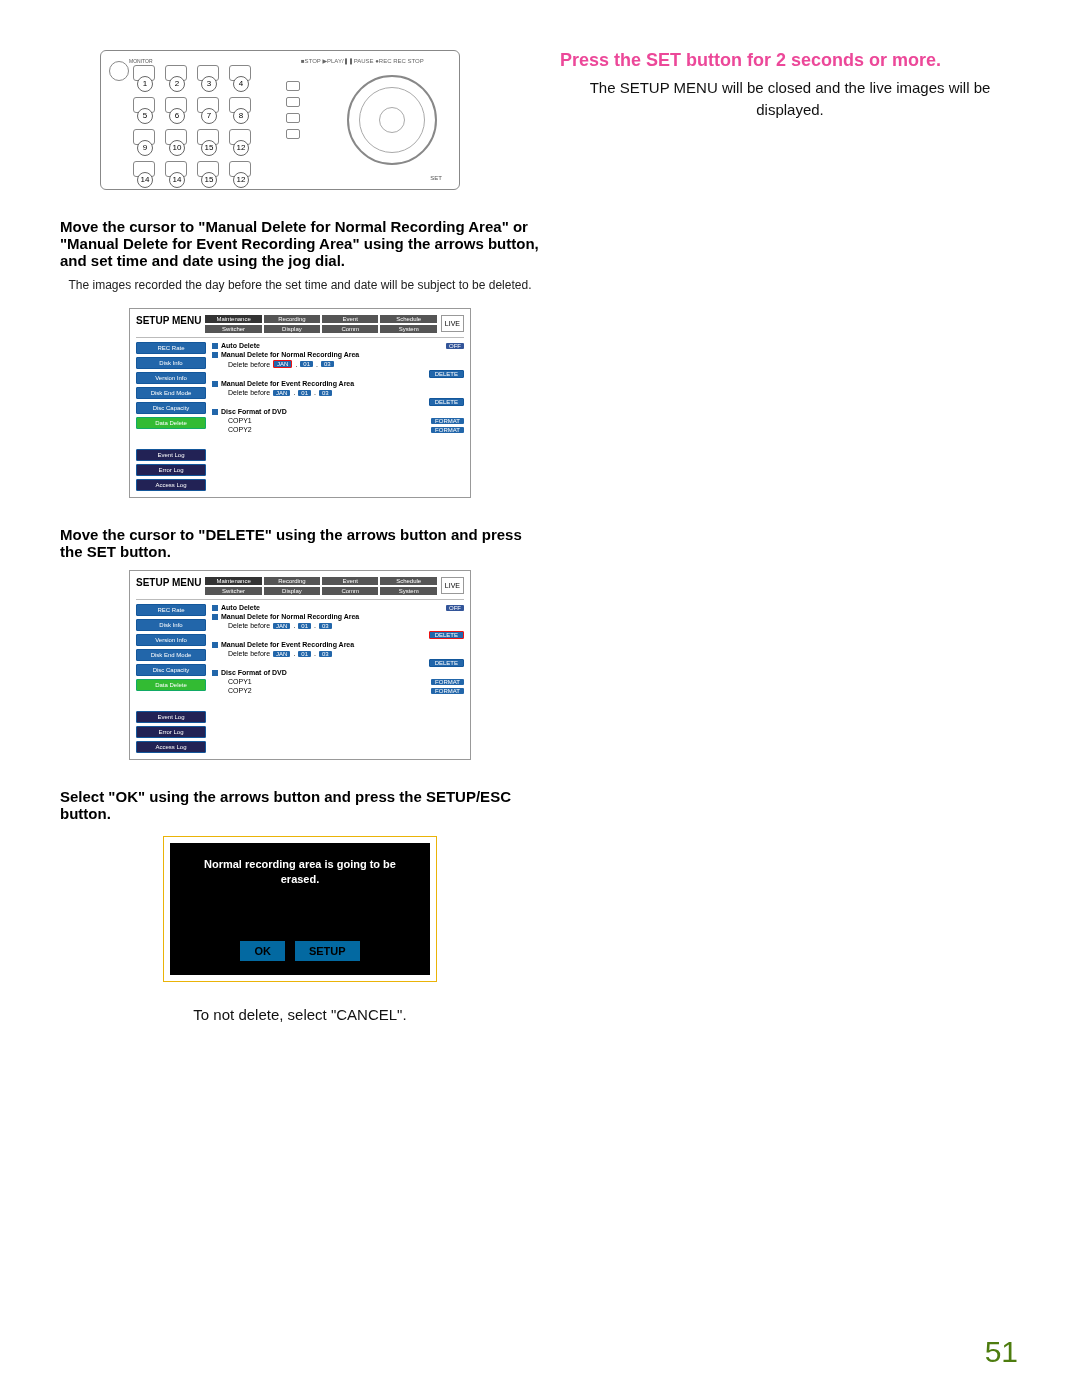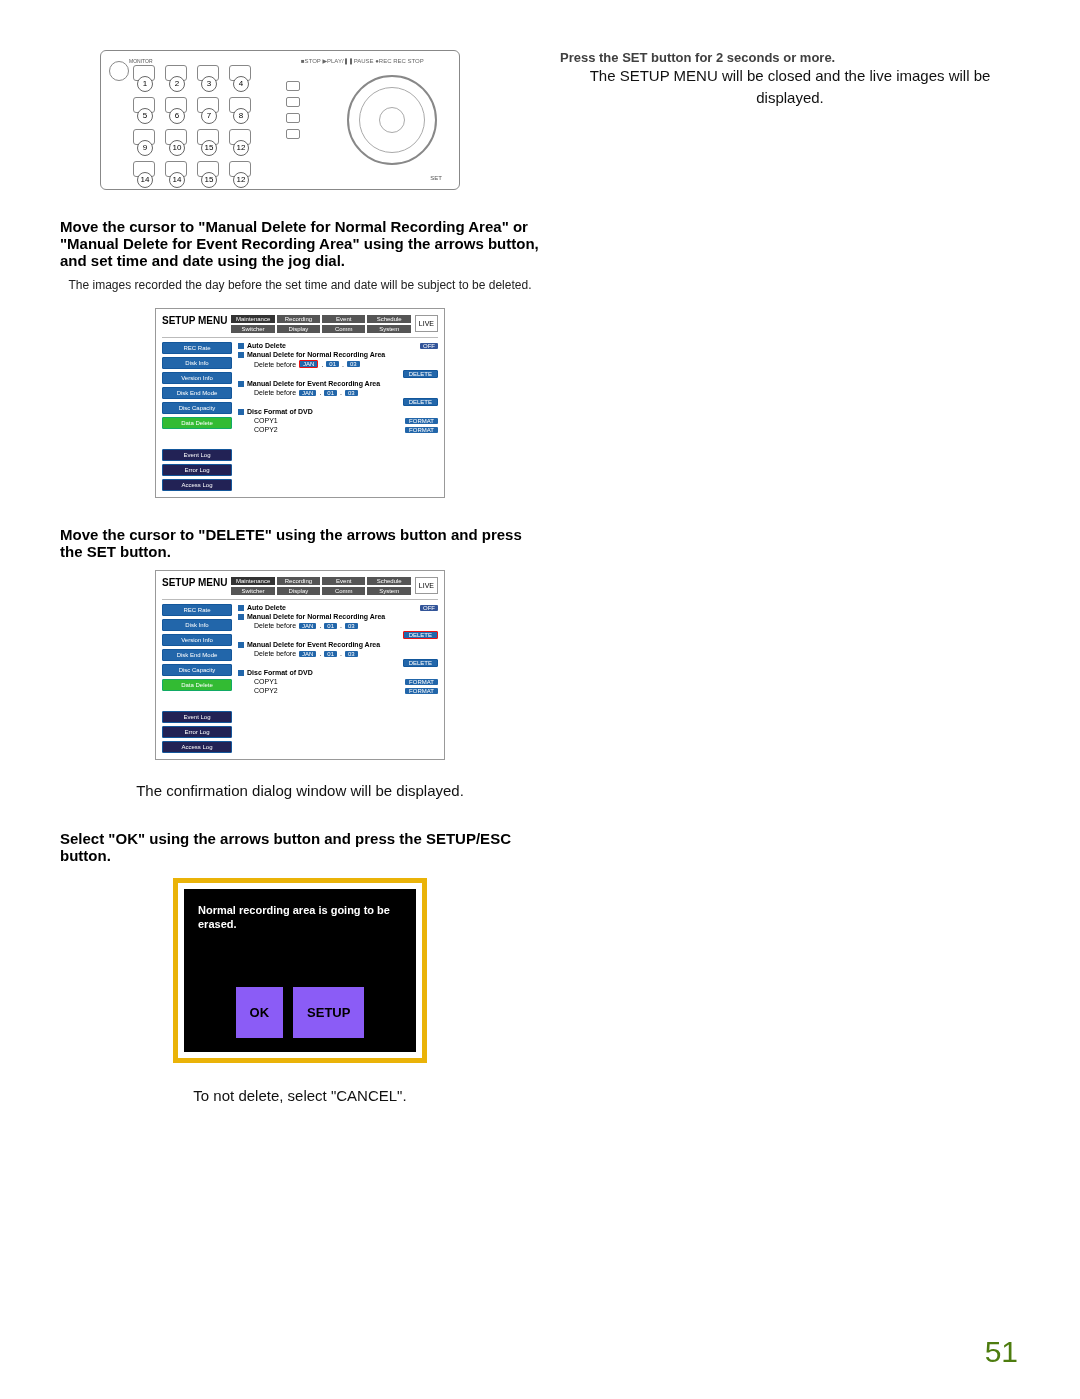--- a/index.html
+++ b/index.html
@@ -11,40 +11,40 @@
     color: #000;
     position: relative;
     padding: 50px 60px;
   }
   .columns { display: flex; gap: 20px; }
   .col-left { flex: 0 0 480px; }
   .col-right { flex: 1; }
 
   .body-text { font-size: 15px; line-height: 1.45; color: #111; text-align: center; }
   .instruction { font-weight: bold; font-size: 15px; color: #000; margin-top: 28px; margin-bottom: 8px; }
-  .red-heading { color: #404040; font-weight: bold; font-size: 13px; }
+  .red-heading { color: #ec4899; font-weight: bold; font-size: 18px; margin-bottom: 6px; }
   .sub { font-size: 12px; color: #222; margin-bottom: 14px; }
 
   
   .panel-wrap { width: 360px; height: 140px; margin-left: 40px; border: 1px solid #888; border-radius: 6px; padding: 8px 10px; position: relative; background: #fff; }
   .panel-wrap .dial { width: 90px; height: 90px; border: 2px solid #888; border-radius: 50%; position: absolute; right: 22px; top: 24px; }
   .panel-wrap .dial::before { content:""; position:absolute; inset:10px; border:1px solid #aaa; border-radius:50%; }
   .panel-wrap .dial::after  { content:""; position:absolute; inset:30px; border:1px solid #aaa; border-radius:50%; }
   .kbrow { display:flex; gap:10px; margin:6px 0 2px 22px; }
   .kbtn  { width:22px; height:16px; border:1px solid #888; border-radius:3px; position:relative; }
   .circ  { position:absolute; left:3px; bottom:-12px; width:16px; height:16px; border:1px solid #666; border-radius:50%; font-size:8px; line-height:14px; text-align:center; background:#fff; }
   .topbar { position:absolute; left:200px; top:6px; font-size:6px; color:#666; }
   .sidek { position:absolute; left:185px; top:30px; display:flex; flex-direction:column; gap:6px; }
   .sidek .sk { width:14px; height:10px; border:1px solid #888; border-radius:2px; }
   .setlbl { position:absolute; right:17px; bottom:8px; font-size:6px; color:#555; }
   .monitor { position:absolute; left:8px; top:10px; width:20px; height:20px; border:1px solid #888; border-radius:50%; }
   .monitor-lbl { position:absolute; left:28px; top:7px; font-size:5px; color:#555; }
 
   
-  .menu { width: 290px; border:1px solid #999; margin: 10px auto 0 auto; background:#fff; }
+  .menu { width: 342px; border:1px solid #999; margin: 10px auto 0 auto; background:#fff; }
   .menu-inner { padding:6px; }
   .menu-title { display:flex; align-items:flex-start; gap:4px; }
   .menu-label { font-size:10px; font-weight:bold; }
   .tabs { flex:1; }
   .tabrow { display:flex; gap:2px; }
   .tab { flex:1; font-size:6px; color:#fff; background:#555; padding:1px 0; text-align:center; }
   .tab.active { background:#333; }
   .livebtn { font-size:7px; border:1px solid #999; padding:4px 3px; }
   .menu-body { display:flex; gap:6px; margin-top:4px; border-top:1px solid #bbb; padding-top:4px; min-height:110px; }
   .side { display:flex; flex-direction:column; gap:3px; width:70px; }
@@ -56,25 +56,25 @@
   .content .row { margin-bottom:2px; display:flex; align-items:center; gap:3px; flex-wrap:wrap; }
   .sq { width:6px; height:6px; background:#26a; display:inline-block; }
   .pill { background:#26a; color:#fff; padding:0 3px; border-radius:1px; font-size:6px; }
   .pill-off { background:#359; }
   .delbtn { background:#26a; color:#fff; font-size:6px; padding:0 5px; border-radius:1px; border:1px solid #13579b; }
   .delbtn.sel { border:1px solid #e11; }
   .fmtbtn { background:#26a; color:#fff; font-size:6px; padding:0 4px; margin-left:auto; border-radius:1px; }
   .indent { margin-left:16px; }
 
   
-  .dialog-wrap { width:254px; margin: 14px auto 0 auto; border:5px solid #eab308; padding:6px; }
+  .dialog-wrap { width:274px; margin: 14px auto 0 auto; border:1px solid #eab308; padding:6px;text-align:center; }
   .dialog { background:#000; padding:14px; }
   .dlg-text { color:#fff; font-size:11px; font-weight:bold; line-height:1.3; min-height:60px; }
   .dlg-btns { display:flex; gap:10px; justify-content:center; margin-top:24px; }
-  .dlg-btn { background:#8b5cf6; color:#000; font-size:13px; font-weight:bold; padding:18px 14px; }
+  .dlg-btn { background:#0369a1; color:#000; font-size:11px; font-weight:bold; padding:4px 14px; }
 
   .page-num { position:absolute; right:62px; bottom:30px; font-size:30px; color:#4d7c0f; }
 </style>
 </head>
 <body>
 
 <div class="columns">
   <div class="col-left">
 
     <div class="panel-wrap">
@@ -305,21 +305,20 @@
               </div>
             <div class="row indent">
                 <span>COPY2</span>
                 <span class="fmtbtn">FORMAT</span>
               </div>
           </div>
         </div>
       </div>
     </div>
 
-    <div class="body-text" style="margin-top:20px">The confirmation dialog window will be displayed.</div>
 
     <div class="instruction">Select "OK" using the arrows button and press the SETUP/ESC button.</div>
 
     <div class="dialog-wrap">
       <div class="dialog">
         <div class="dlg-text">Normal recording area is going to be erased.</div>
         <div class="dlg-btns">
           <div class="dlg-btn">OK</div>
           <div class="dlg-btn">SETUP</div>
         </div>

